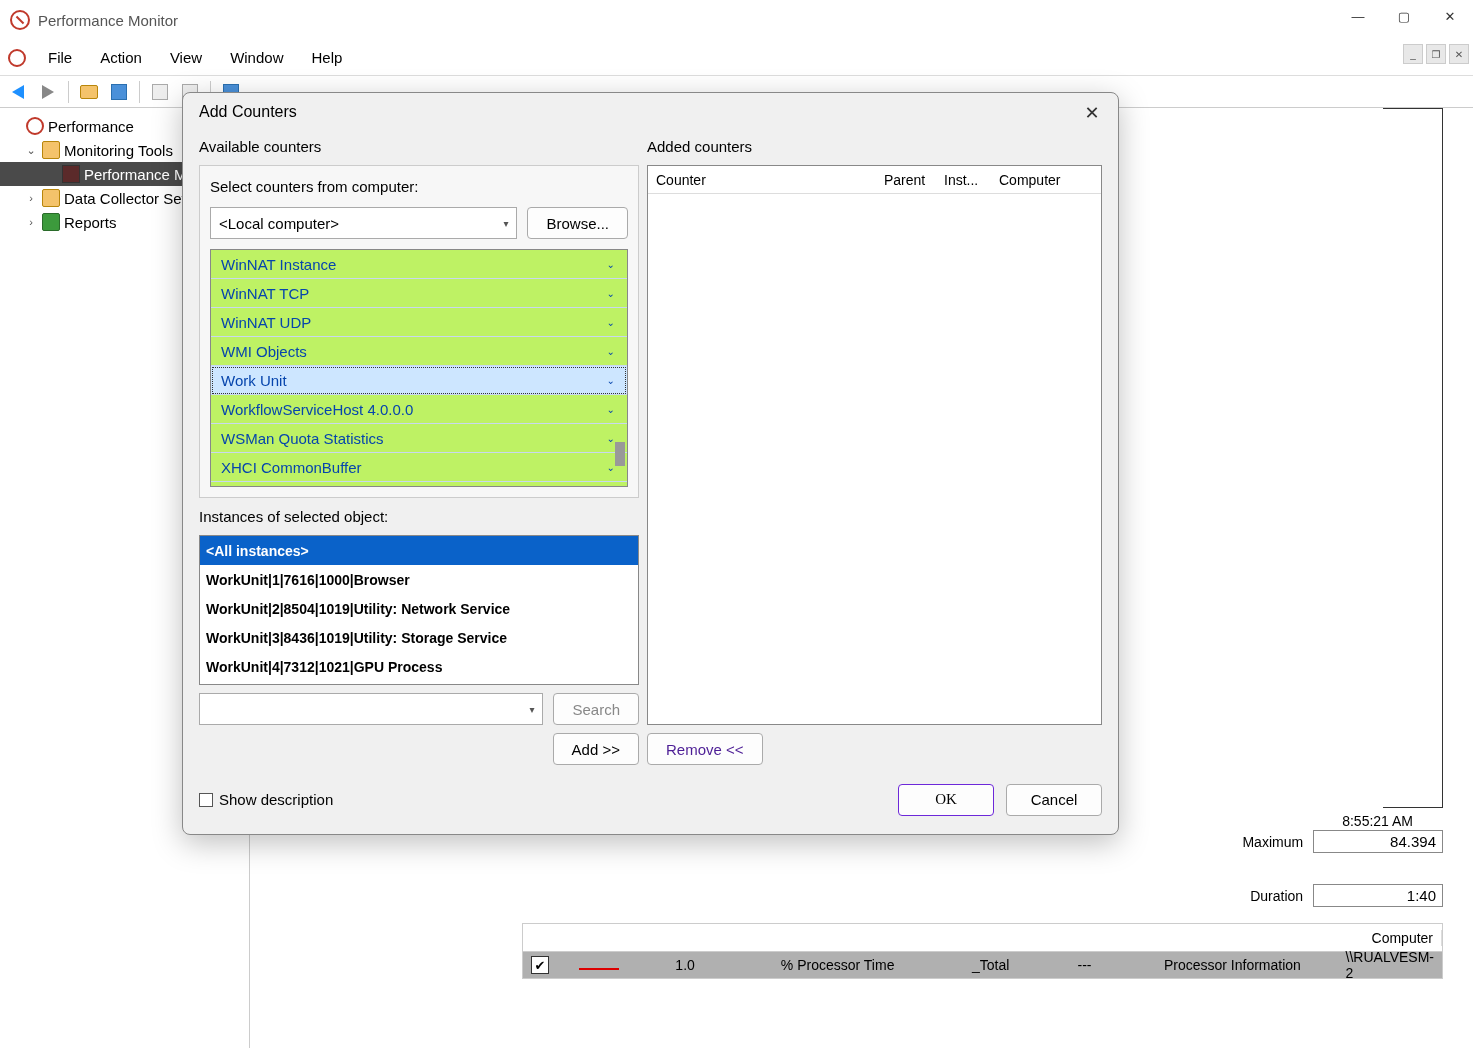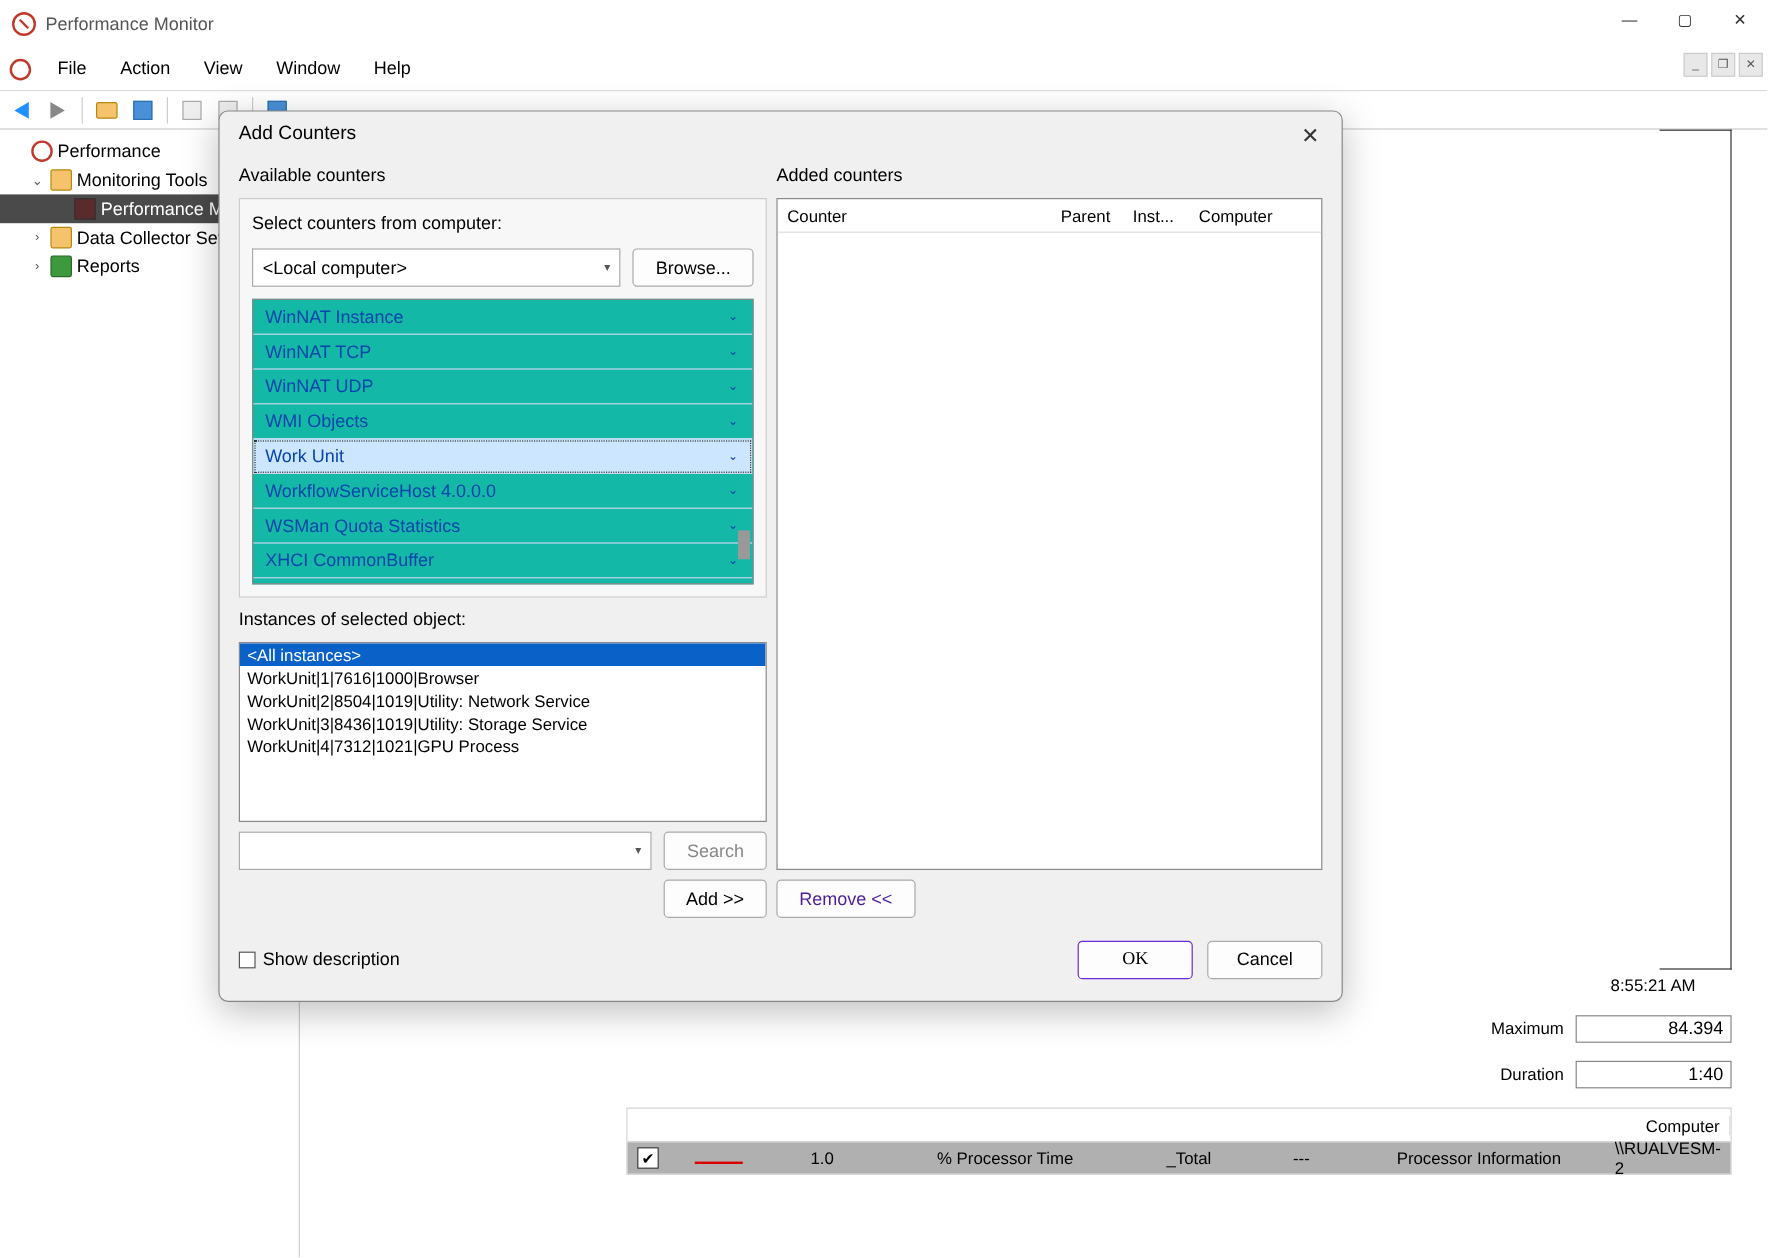--- a/index.html
+++ b/index.html
@@ -33,21 +33,21 @@
 .node-green { width:16px;height:16px;background:#3c9a3c;border:1px solid #2a6b2a;border-radius:2px; }
 .node-chart { width:18px;height:14px;background:#5b2a2a;border:1px solid #333; }
 .tree-row.dark-sel { background:#4a4a4a; color:#fff; }
 .tree-row.dark-sel .label{color:#fff;}
 .indent-1 { padding-left: 24px; }
 .indent-2 { padding-left: 44px; }
 .main-content { flex:1; position:relative; }
 .chart-edge { position:absolute; right:30px; top:0; width:60px; height:700px; border-right:1px solid #333;border-top:1px solid #333;border-bottom:1px solid #333; }
 .time-label { position:absolute; right:60px; top:705px; font-size:14px; }
 .stat-row-r { position:absolute; right:30px; }
-.stat-row-r.r1 { top:738px;margin-left:13px; }
+.stat-row-r.r1 { top:722px;margin-left:13px; }
 .stat-row-r.r2 { top:776px; }
 .stat-box { display:inline-block; border:1px solid #888; width:130px; text-align:right; padding:2px 6px; margin-left:6px; font-size:15px; }
 .legend-table { position:absolute; left:272px; right:30px; top:815px; border:1px solid #ccc; }
 .legend-header { display:flex; background:#fff; border-bottom:1px solid #ccc; height:28px; align-items:center; font-size:14px;}
 .legend-header div { padding: 0 8px; border-right:1px solid #ddd; }
 .legend-row { display:flex; height:26px; align-items:center; background:#b0b0b0; font-size:14px;}
 .legend-row div { padding: 0 8px; }
 .legend-row .chk { width:18px;height:18px;border:1px solid #333;background:#fff;display:flex;align-items:center;justify-content:center;font-size:13px;}
 
 
@@ -55,27 +55,27 @@
 .dlg-title { height:38px; display:flex; align-items:center; padding:0 16px; font-size:16px; position:relative;}
 .dlg-close { position:absolute; right:14px; top:8px; font-size:18px; color:#333; width:24px; height:24px; display:flex;align-items:center;justify-content:center;}
 .dlg-body { flex:1; display:flex; gap:8px; padding: 6px 16px 0 16px; }
 .dlg-left { width:440px; display:flex; flex-direction:column; gap:8px; }
 .dlg-right { flex:1; display:flex; flex-direction:column; gap:8px; }
 .sect-label { font-size:15px; padding:2px 0;}
 .combo { height:32px; border:1px solid #aaa; background:#fff; display:flex; align-items:center; padding:0 8px; font-size:15px; position:relative;}
 .combo .drop { position:absolute; right:8px; font-size:10px; color:#555;}
 .btn { height:32px; border:1px solid #aaa; background:#fdfdfd; border-radius:4px; padding:0 18px; display:inline-flex; align-items:center; justify-content:center; font-size:15px;}
 .btn.primary { border:1px solid #6d28d9;font-family:Liberation Serif, serif;}
-.ctr-list { border:1px solid #888; height:238px; background:#14b8a6; position:relative; overflow:hidden;}
+.ctr-list { border:1px solid #888; height:238px; background:#bef264; position:relative; overflow:hidden;}
 .ctr-item { height:29px; display:flex; align-items:center; padding:0 10px; color:#0645ad; border-bottom:1px solid #c8d8f0; position:relative; font-size:15px;}
 .ctr-item .chev { position:absolute; right:12px; font-size:10px; color:#0645ad;}
 .ctr-item.selected { background:#cde6ff; color:#0645ad; outline:1px dotted #333; outline-offset:-2px;}
 .ctr-scroll-thumb { position:absolute; right:2px; top:192px; width:10px; height:24px; background:#999;}
 .inst-list { border:1px solid #888; height:150px; background:#fff; overflow:hidden;}
-.inst-item { height:19px; padding:0 6px; font-size:14px; display:flex; align-items:center;}
+.inst-item { height:29px; padding:0 6px; font-size:14px; display:flex; align-items:center;font-weight:bold;}
 .inst-item.selected { background:#0a62c9; color:#fff;}
 .added-grid { border:1px solid #888; background:#fff; flex:1; }
 .added-header { display:flex; height:28px; align-items:center; border-bottom:1px solid #ddd; font-size:14px;}
 .added-header div { padding:0 8px; }
 .dlg-footer { height:70px; display:flex; align-items:center; padding:0 16px; justify-content:space-between;}
 .chk-wrap { display:flex; align-items:center; gap:6px; font-size:15px;}
 .chk-box { width:14px; height:14px; border:1px solid #555; background:#fff;}
 </style>
 </head>
 <body>

